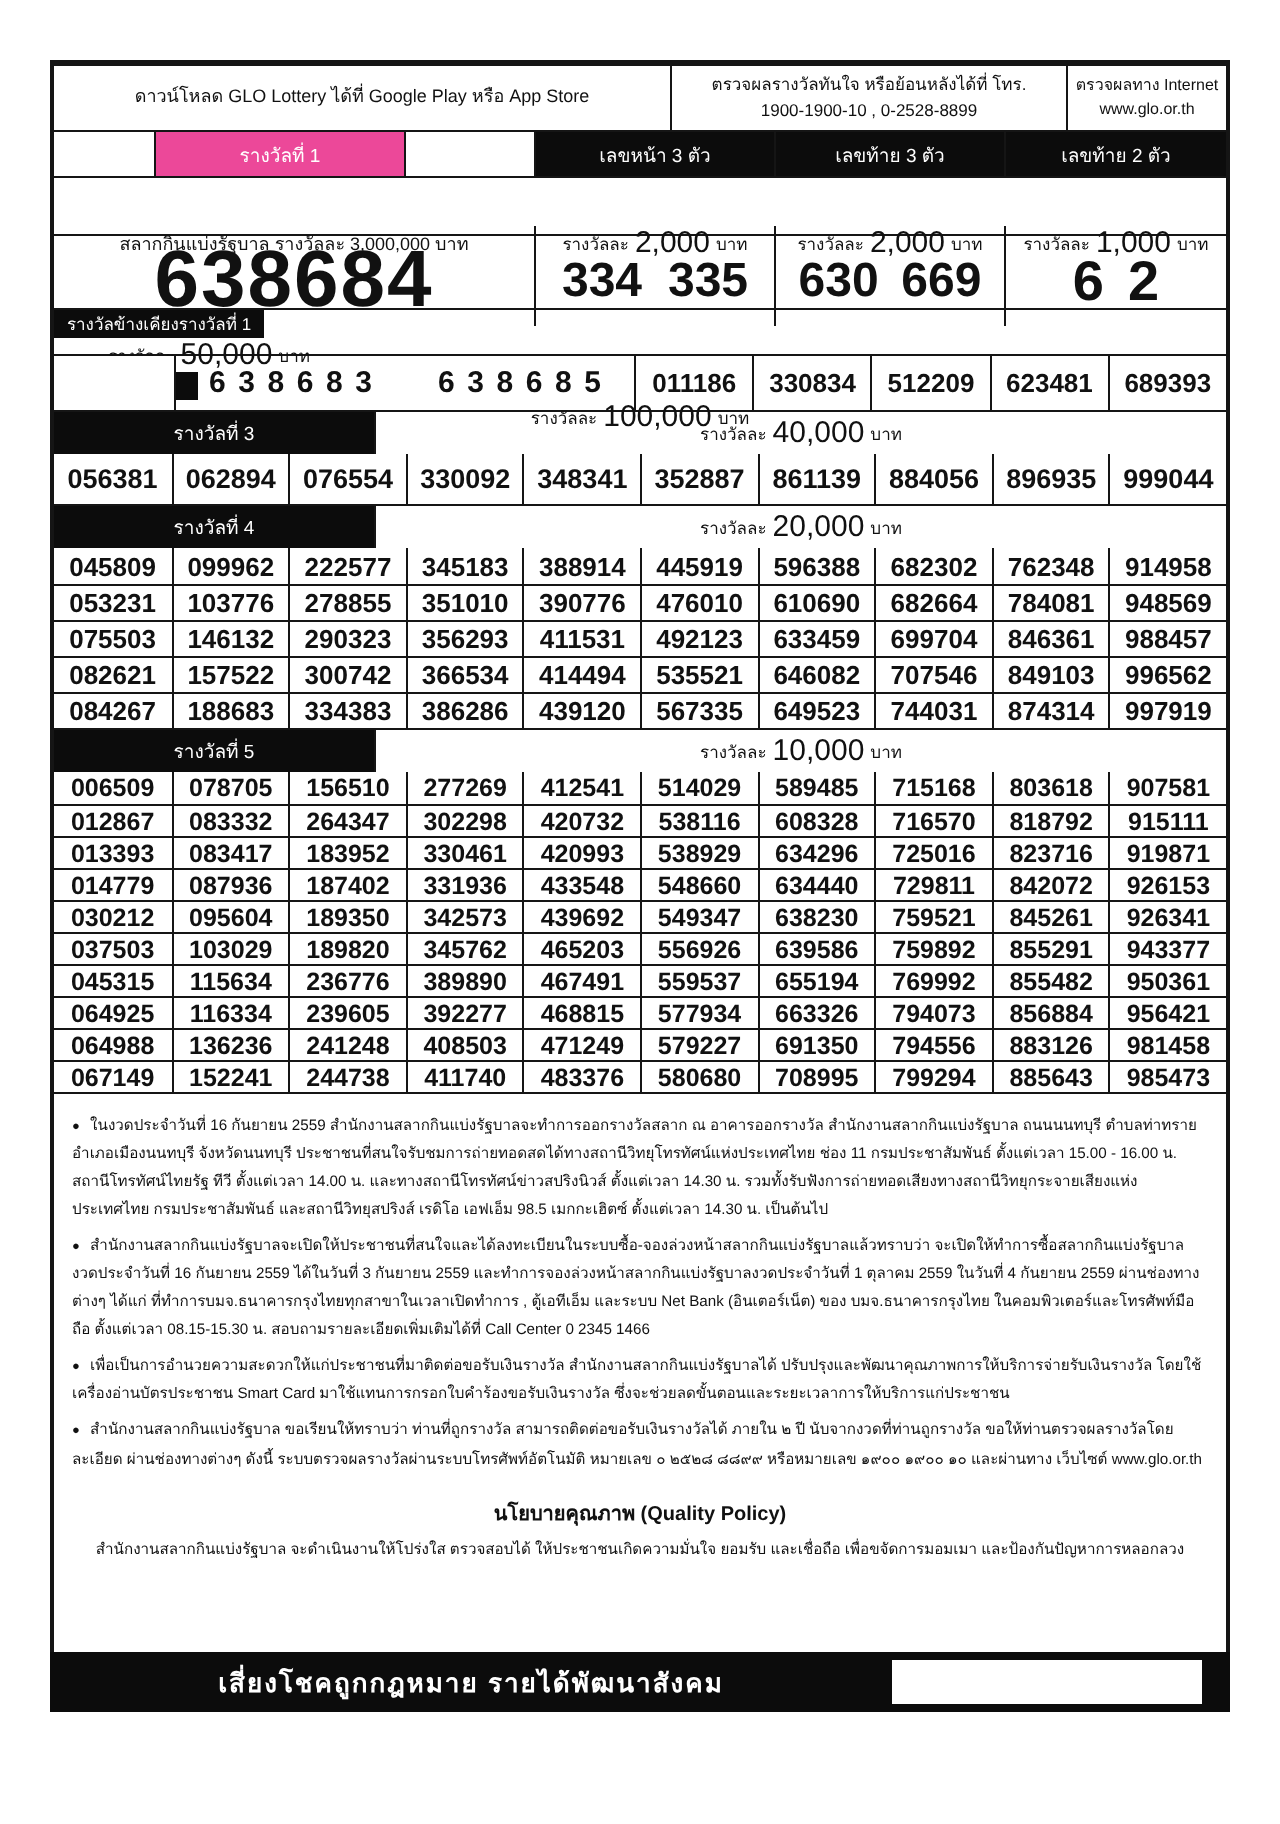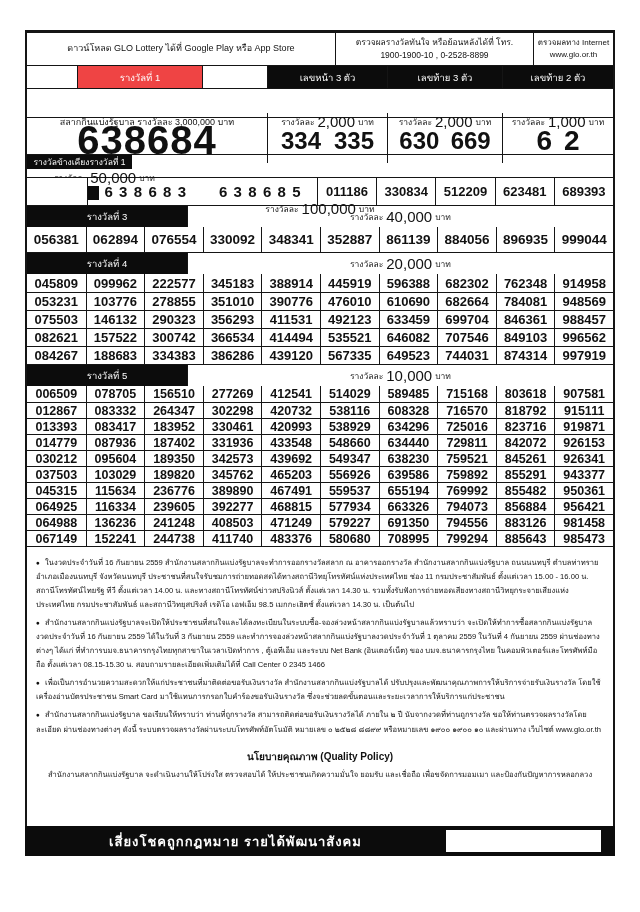--- a/index.html
+++ b/index.html
@@ -33,21 +33,21 @@
   .row4 { display:grid; grid-template-columns:240px 120px 115px 1fr; border-top:1.5px solid #151515; }
   .row4 > div { border-left:1.5px solid #151515; }
   .row4 > div:first-child { border-left:none; }
   .bbfill { background:#0c0c0c; color:#fff; display:flex; align-items:center; justify-content:center;
             font-size:9.5px; }
   .t1h { height:22px; }
   .t1h-left { display:flex; }
   .sp { background:#fff; }
   .spA { width:50px; border-right:1.5px solid #151515; }
   .spB { width:64px; border-left:1.5px solid #151515; }
-  .bb { background:#ef4444; color:#fff; display:flex; align-items:center; justify-content:center;
+  .bb { background:#ec4899; color:#fff; display:flex; align-items:center; justify-content:center;
         font-size:9.5px; flex:1; }
   .t1d { height:28px; }
   .t1d > div { display:flex; align-items:center; justify-content:center; gap:3px;margin-top:24px; }
   .desc { font-size:9px; }
   .per { font-size:8.5px; }
   .big { font-size:15px; }
   .t1n { height:36px; }
   .t1n > div { display:flex; align-items:center; justify-content:center; }
   .n1 { font-size:40px; font-weight:bold; letter-spacing:1px; }
   .npair { justify-content:space-evenly !important; font-size:24px; font-weight:bold; }

